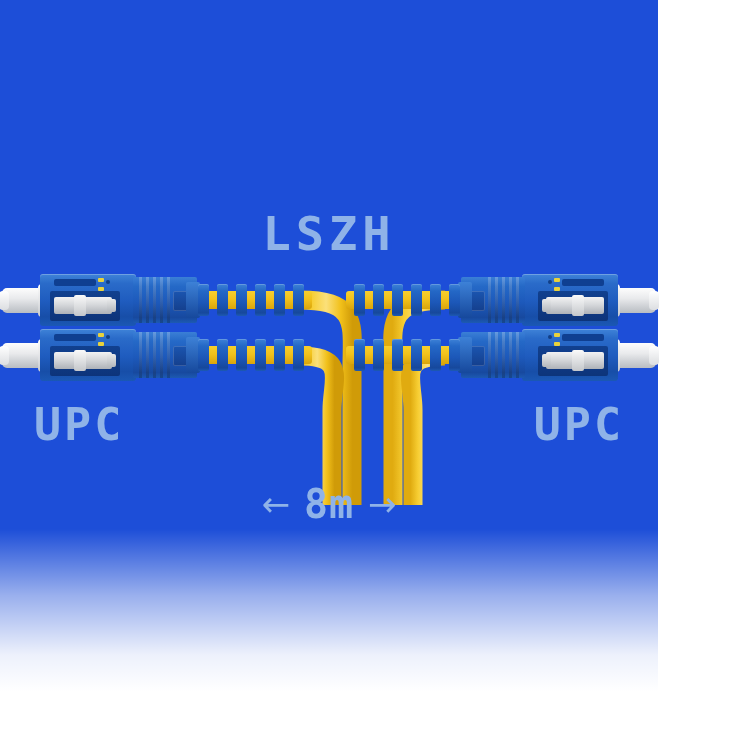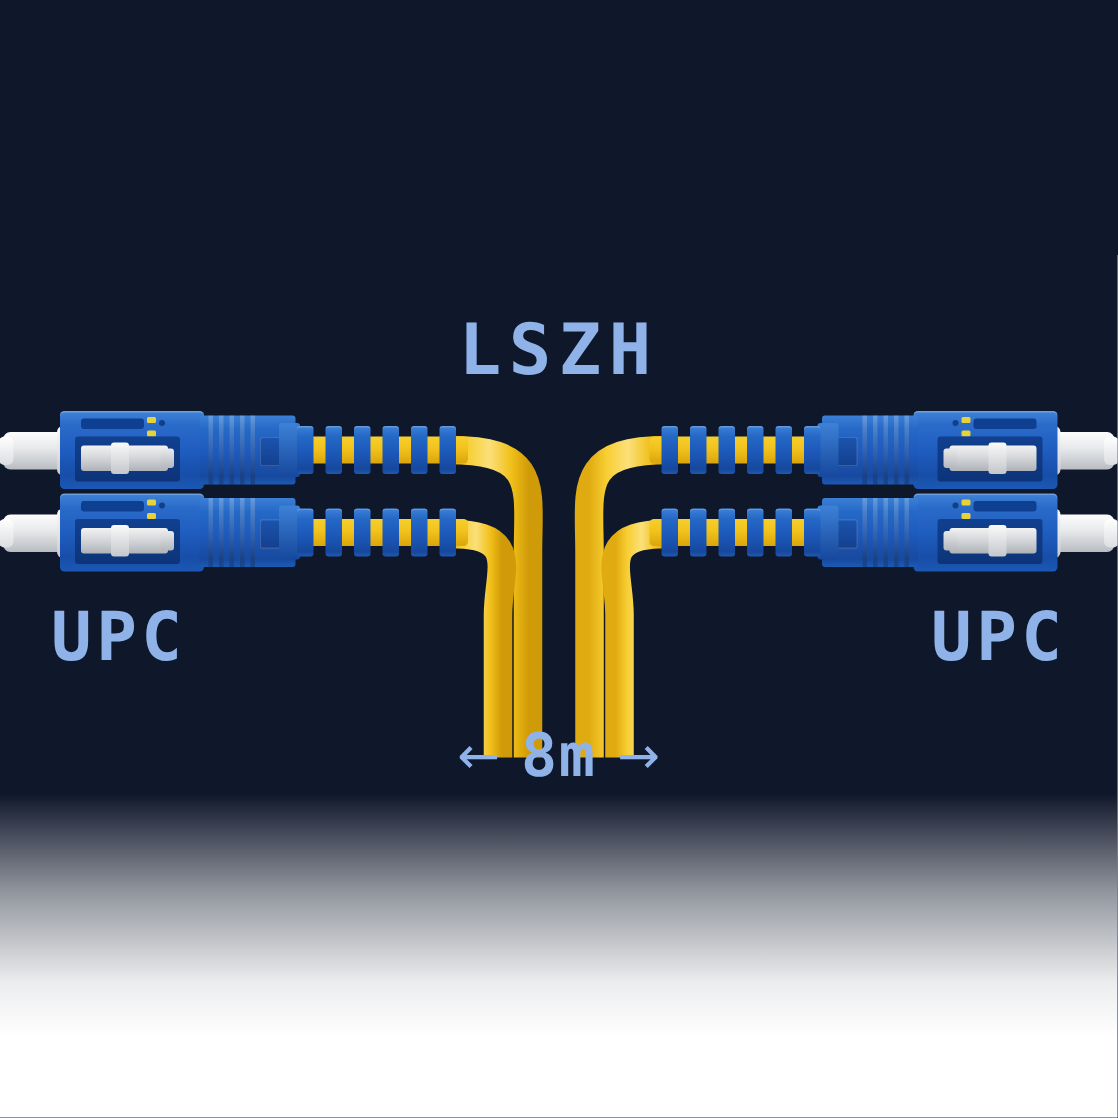--- a/index.html
+++ b/index.html
@@ -2,21 +2,21 @@
 <html><head>
 <meta charset="utf-8">
 <style>
   html,body{margin:0;padding:0;}
   body{
     width:745px;height:745px;
     background:#ffffff;
     font-family:"Liberation Sans", sans-serif;
     overflow:hidden;
   }
-  #stage{position:relative;width:745px;height:745px;background:#0f172a;}
+  #stage{position:relative;width:658px;height:745px;background:#1d4ed8;}
 
   
   .label{
     position:absolute;
     color:#8fb3e8;
     font-family:"DejaVu Sans Mono", monospace;
     font-weight:700;
     letter-spacing:2px;
     white-space:nowrap;
     user-select:none;

